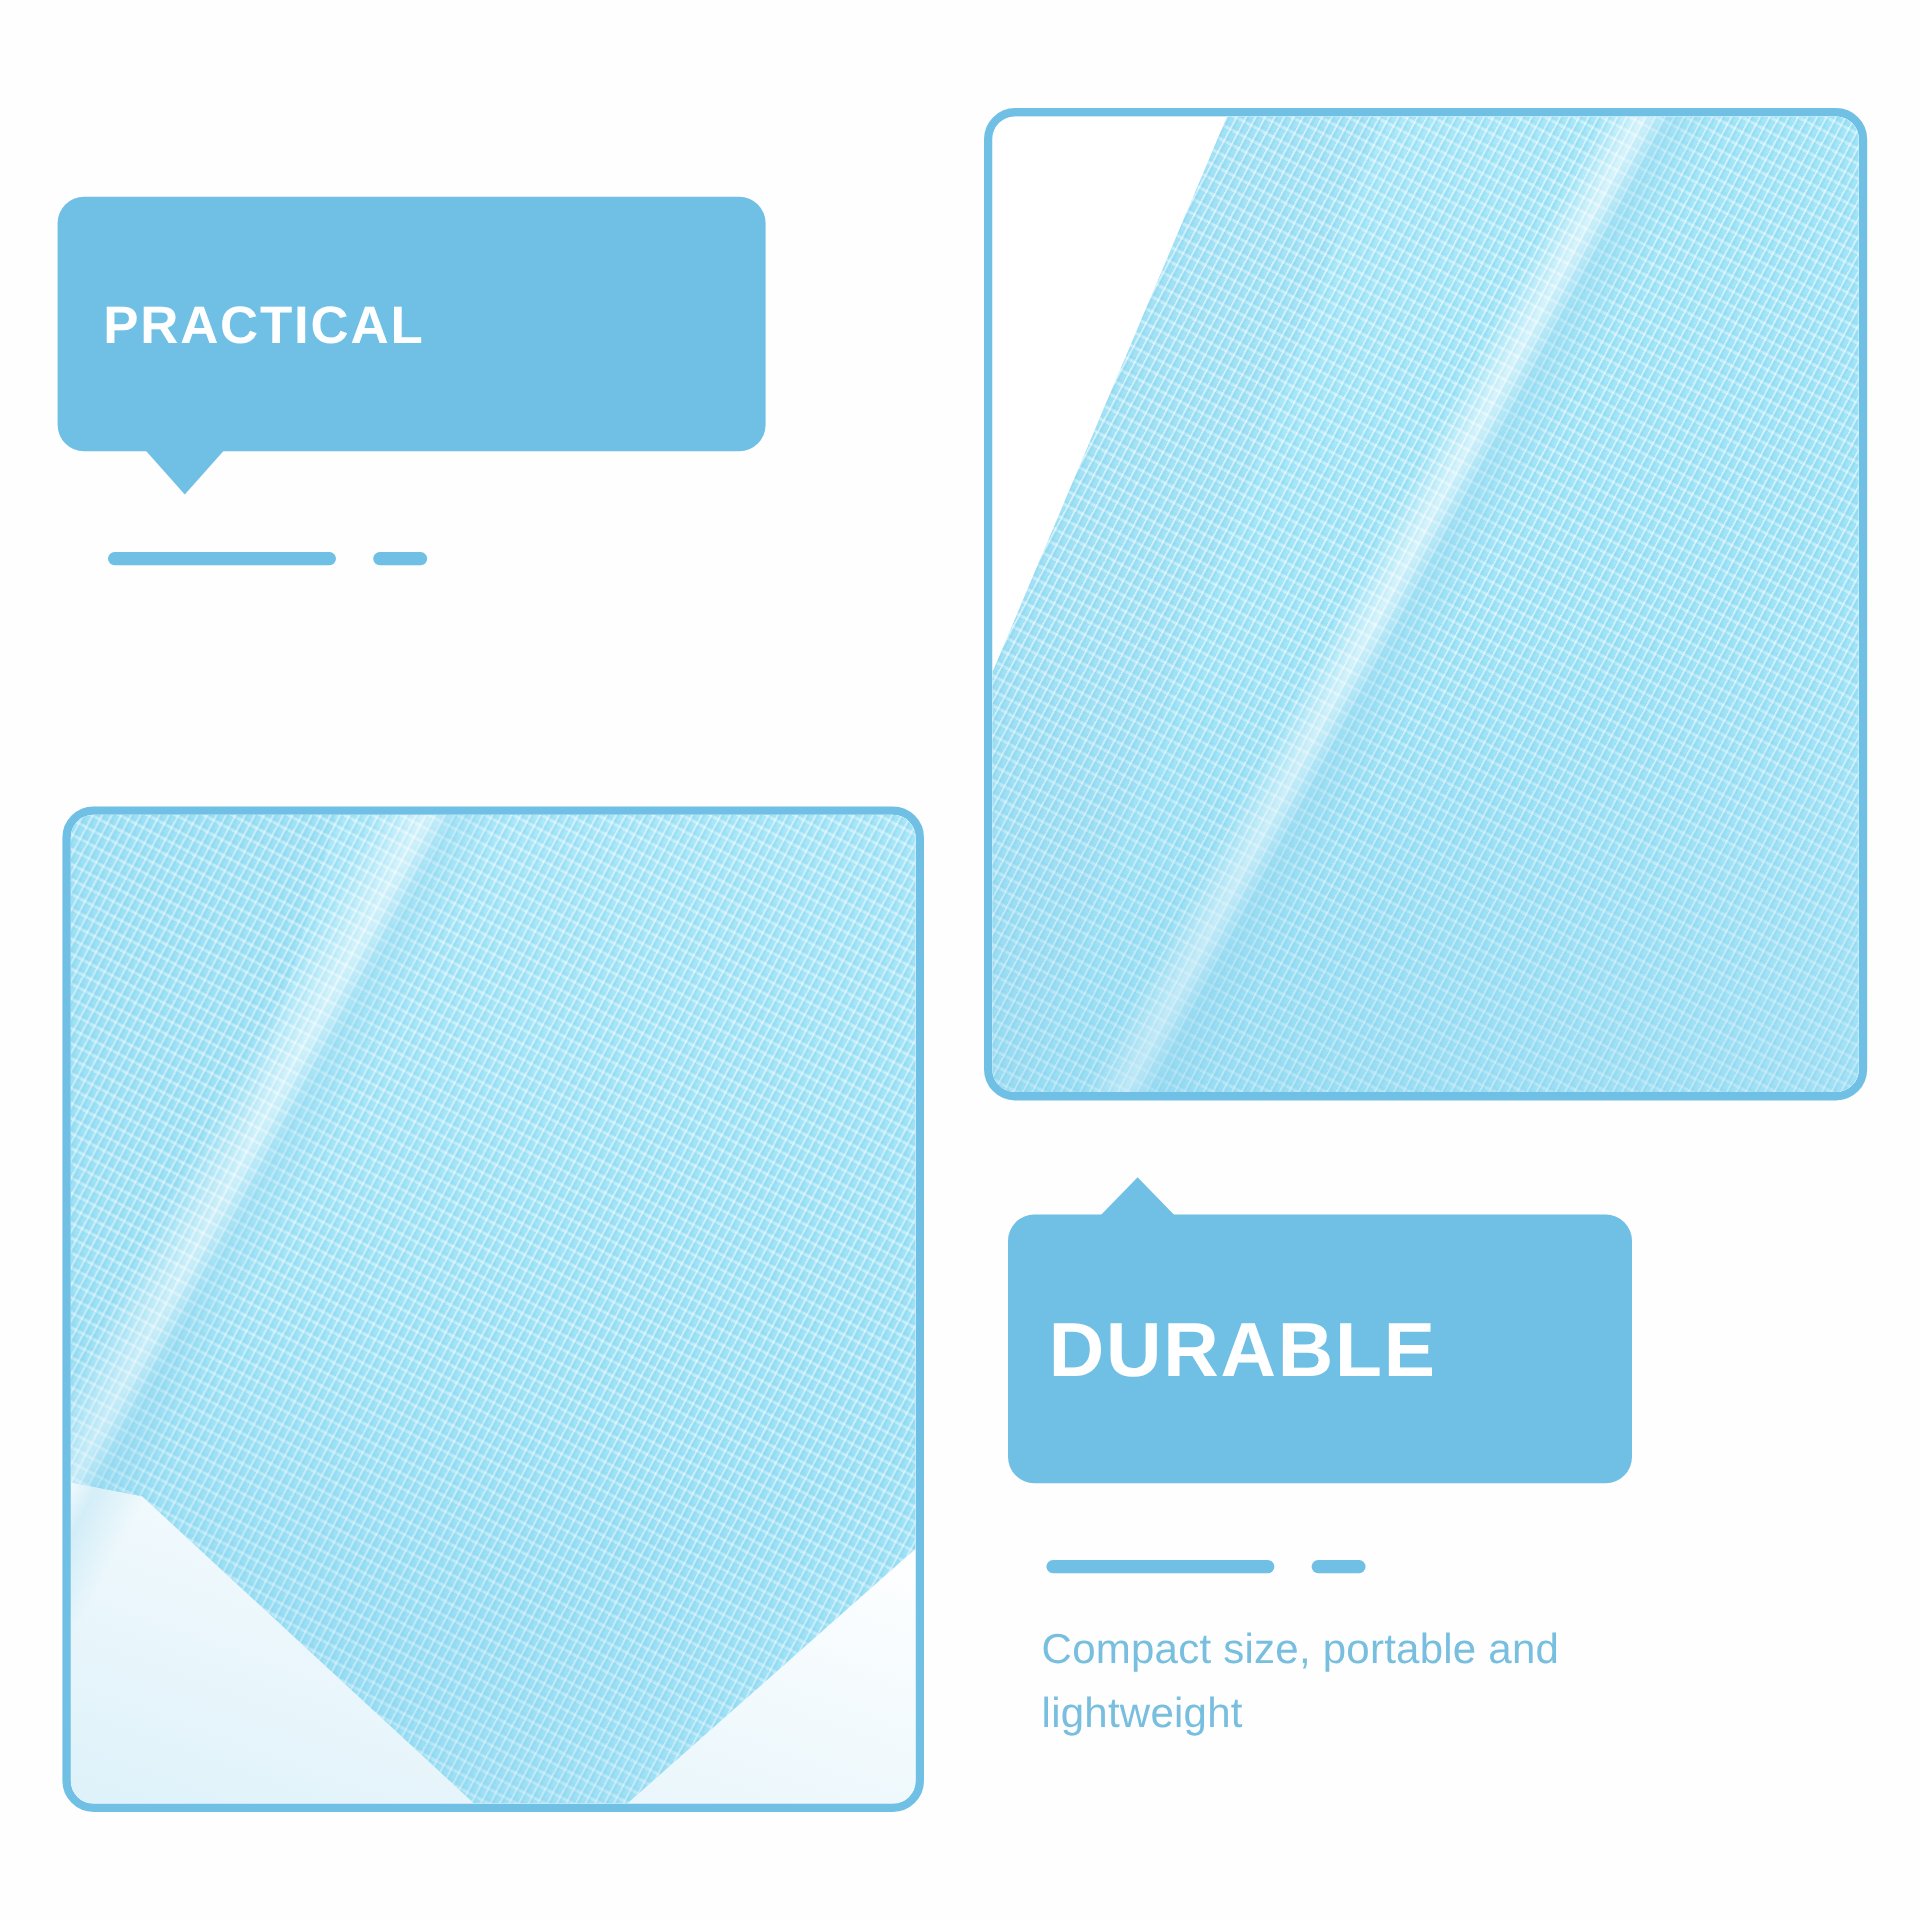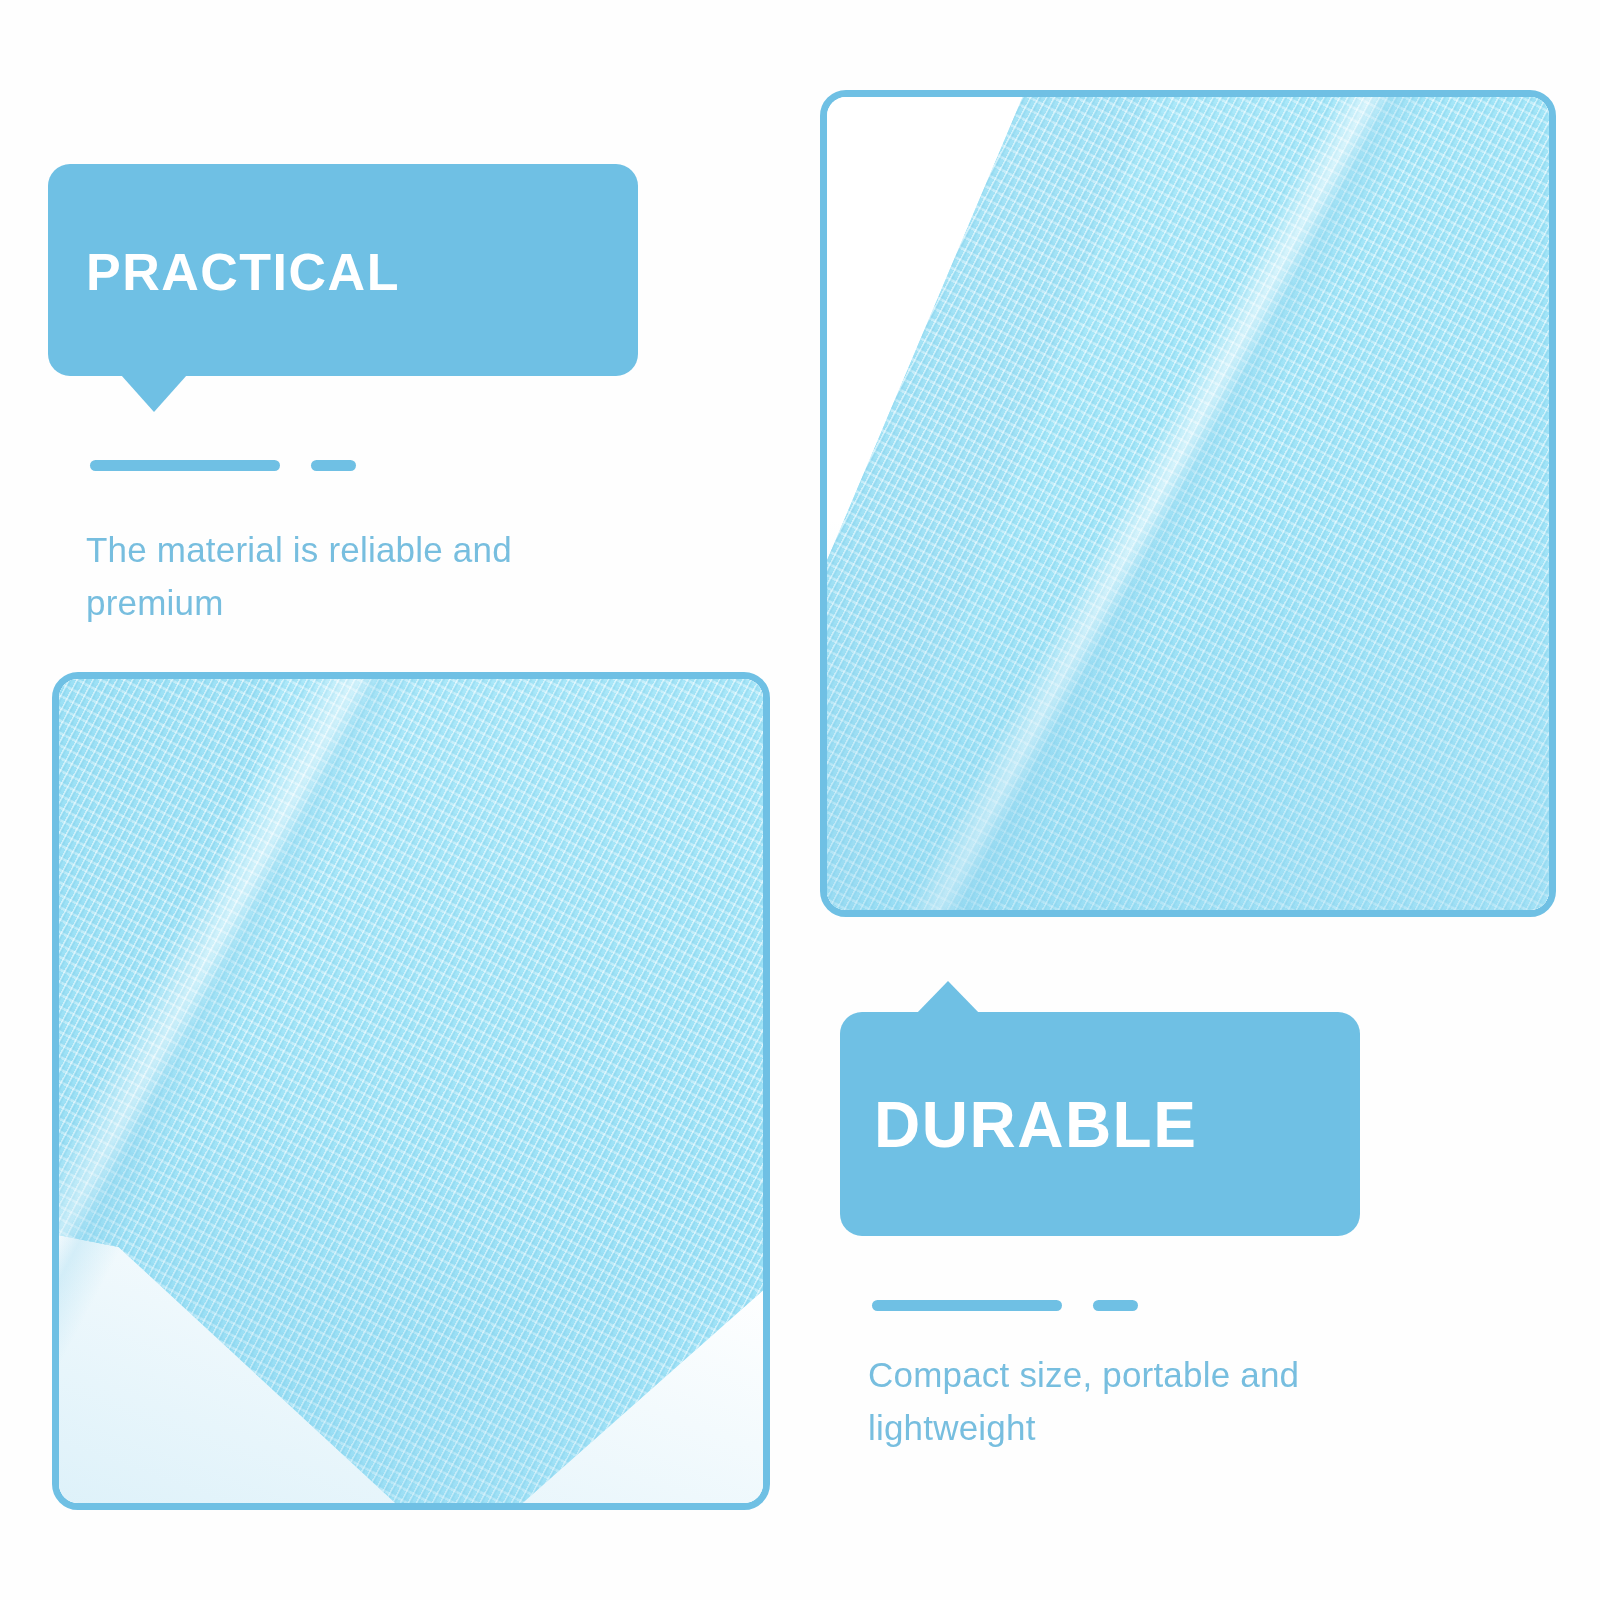--- a/index.html
+++ b/index.html
@@ -40,21 +40,21 @@
     white-space: nowrap;
   }
 
   #practical-bubble {
     left: 48px;
     top: 164px;
     width: 590px;
     height: 212px;
   }
   #practical-bubble .bubble-title {
-    font-size: 52px;
+    font-size: 44px;
     margin-left: 38px;
     margin-top: 4px;
   }
   
   .tail-down {
     position: absolute;
     left: 121px;
     top: 375px;
     width: 0;
     height: 0;
@@ -247,21 +247,20 @@
   <div class="bubble" id="practical-bubble">
     <span class="bubble-title">PRACTICAL</span>
   </div>
   <div class="tail-down"></div>
 
   <div class="divider" id="practical-divider">
     <span class="dash-long"></span>
     <span class="dash-short"></span>
   </div>
 
-  <div class="desc" id="practical-desc">The material is reliable and premium</div>
 
   <div class="tail-up"></div>
   <div class="bubble" id="durable-bubble">
     <span class="bubble-title">DURABLE</span>
   </div>
 
   <div class="divider" id="durable-divider">
     <span class="dash-long"></span>
     <span class="dash-short"></span>
   </div>

